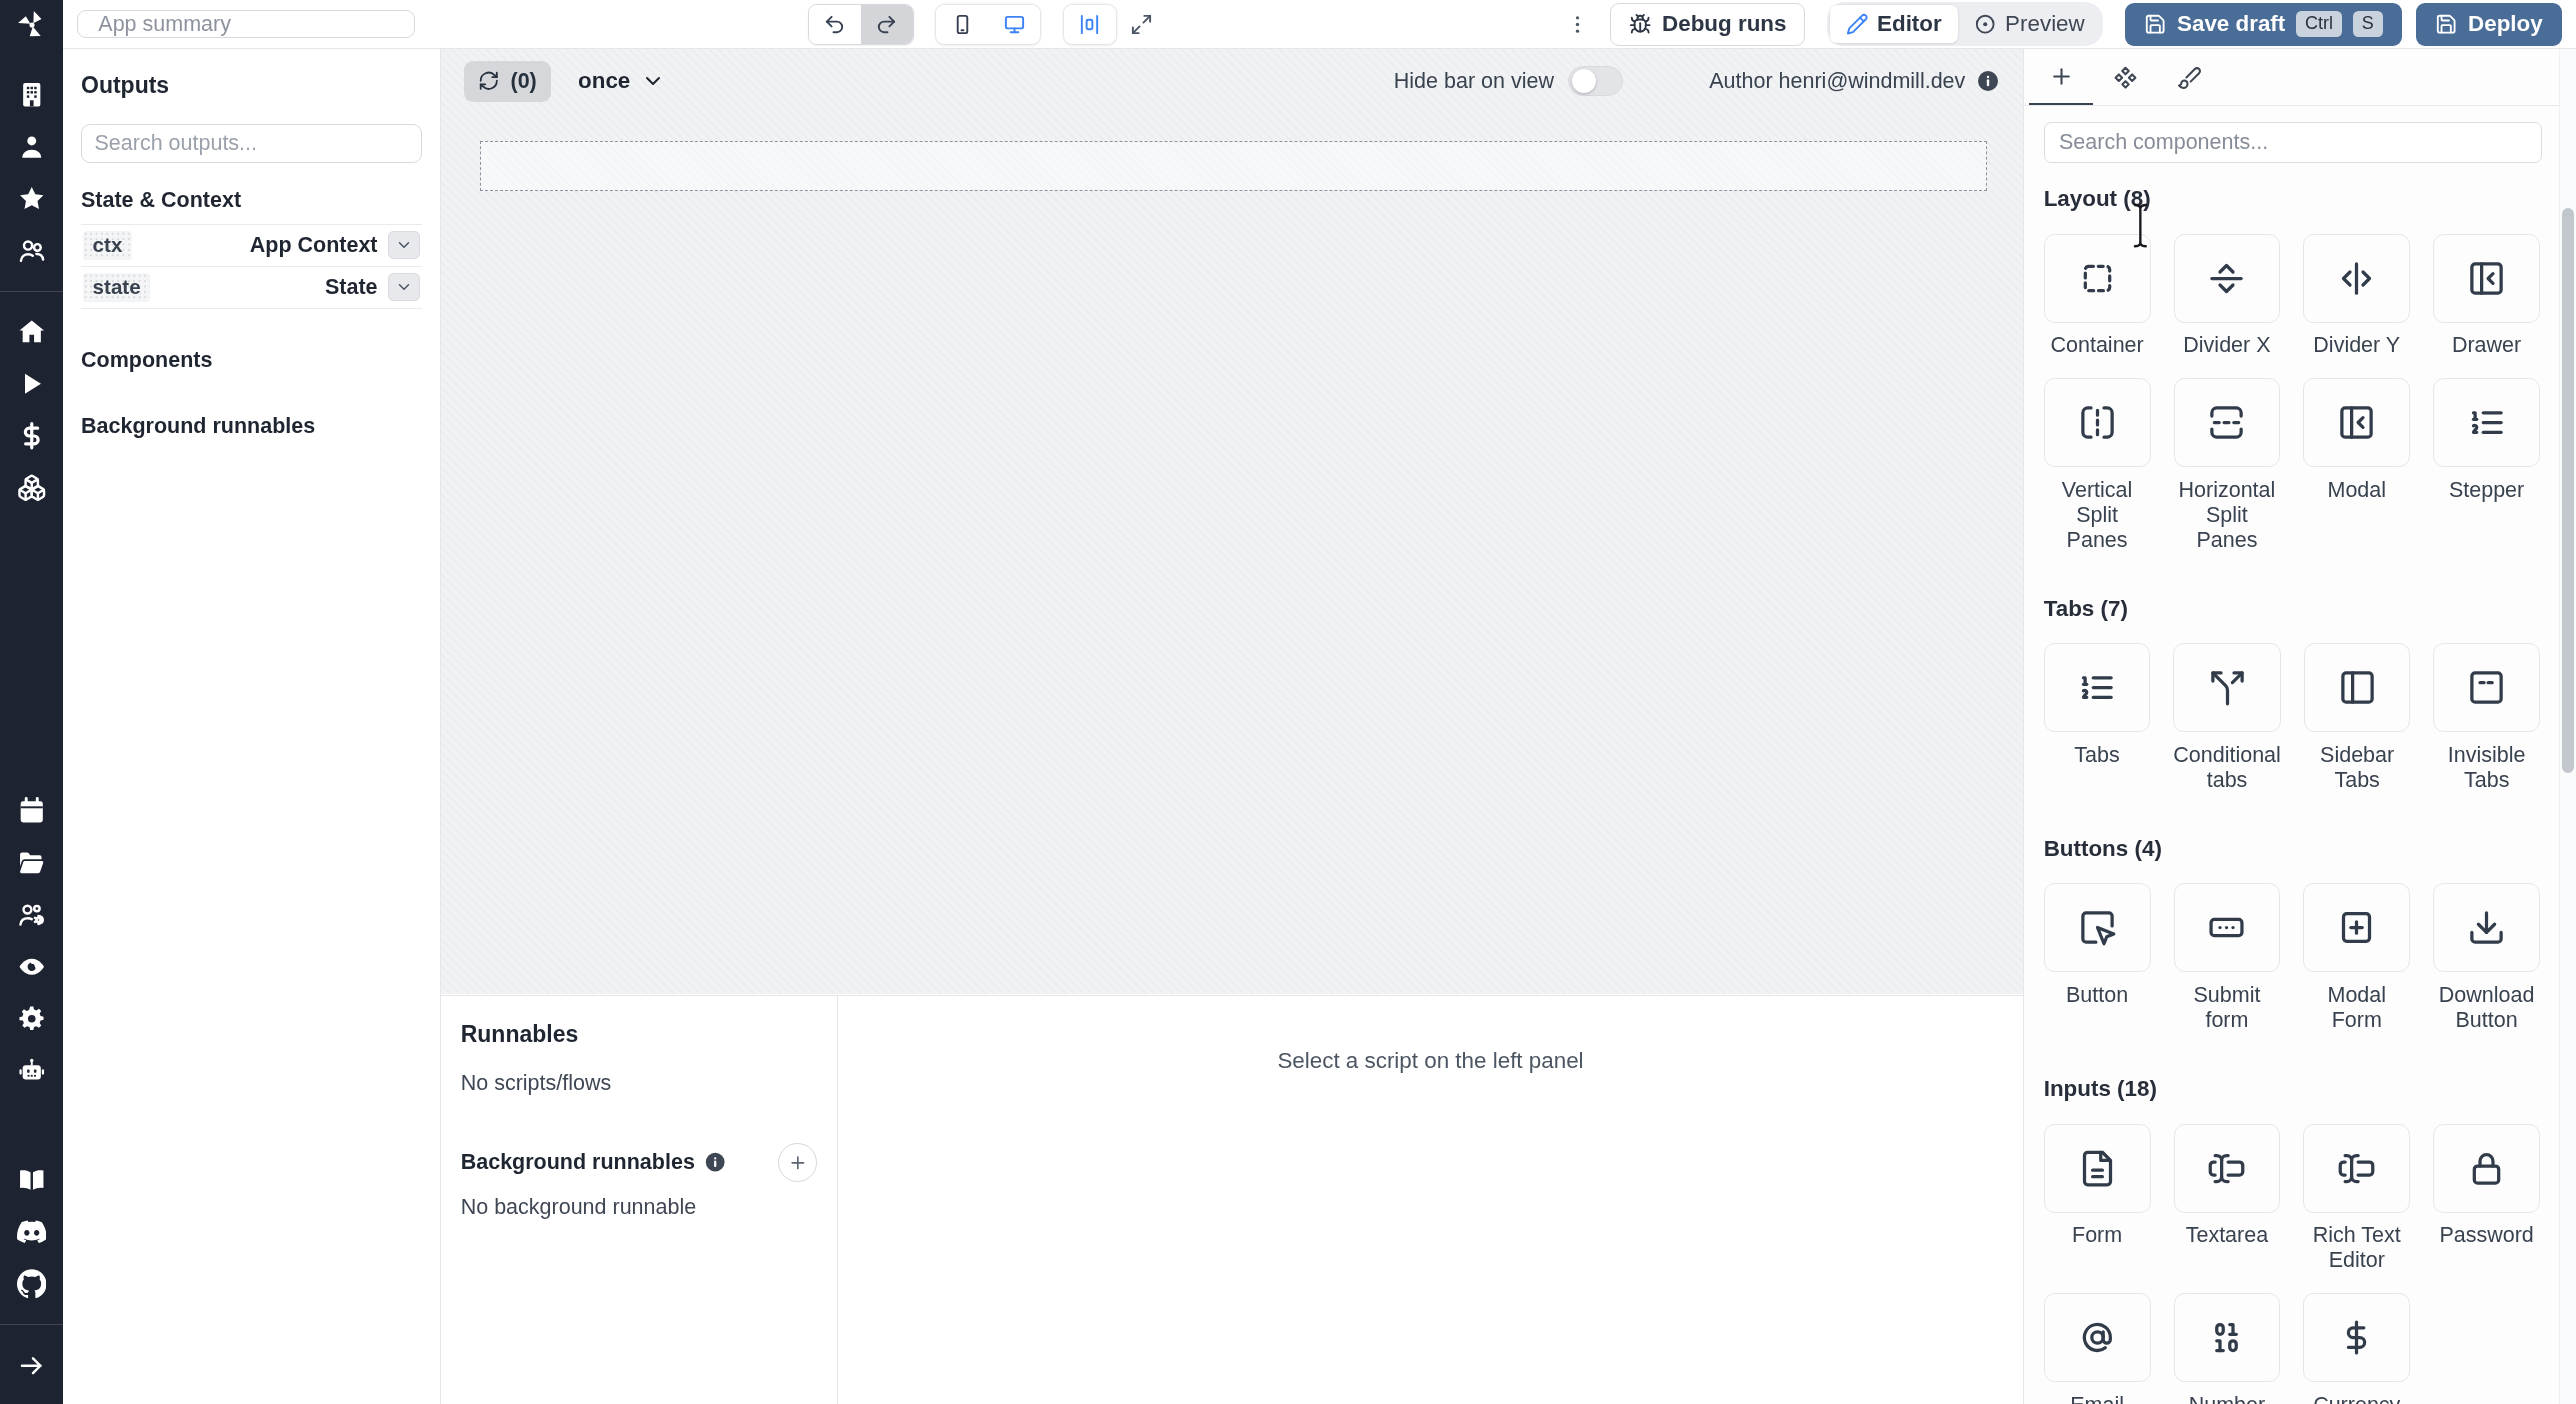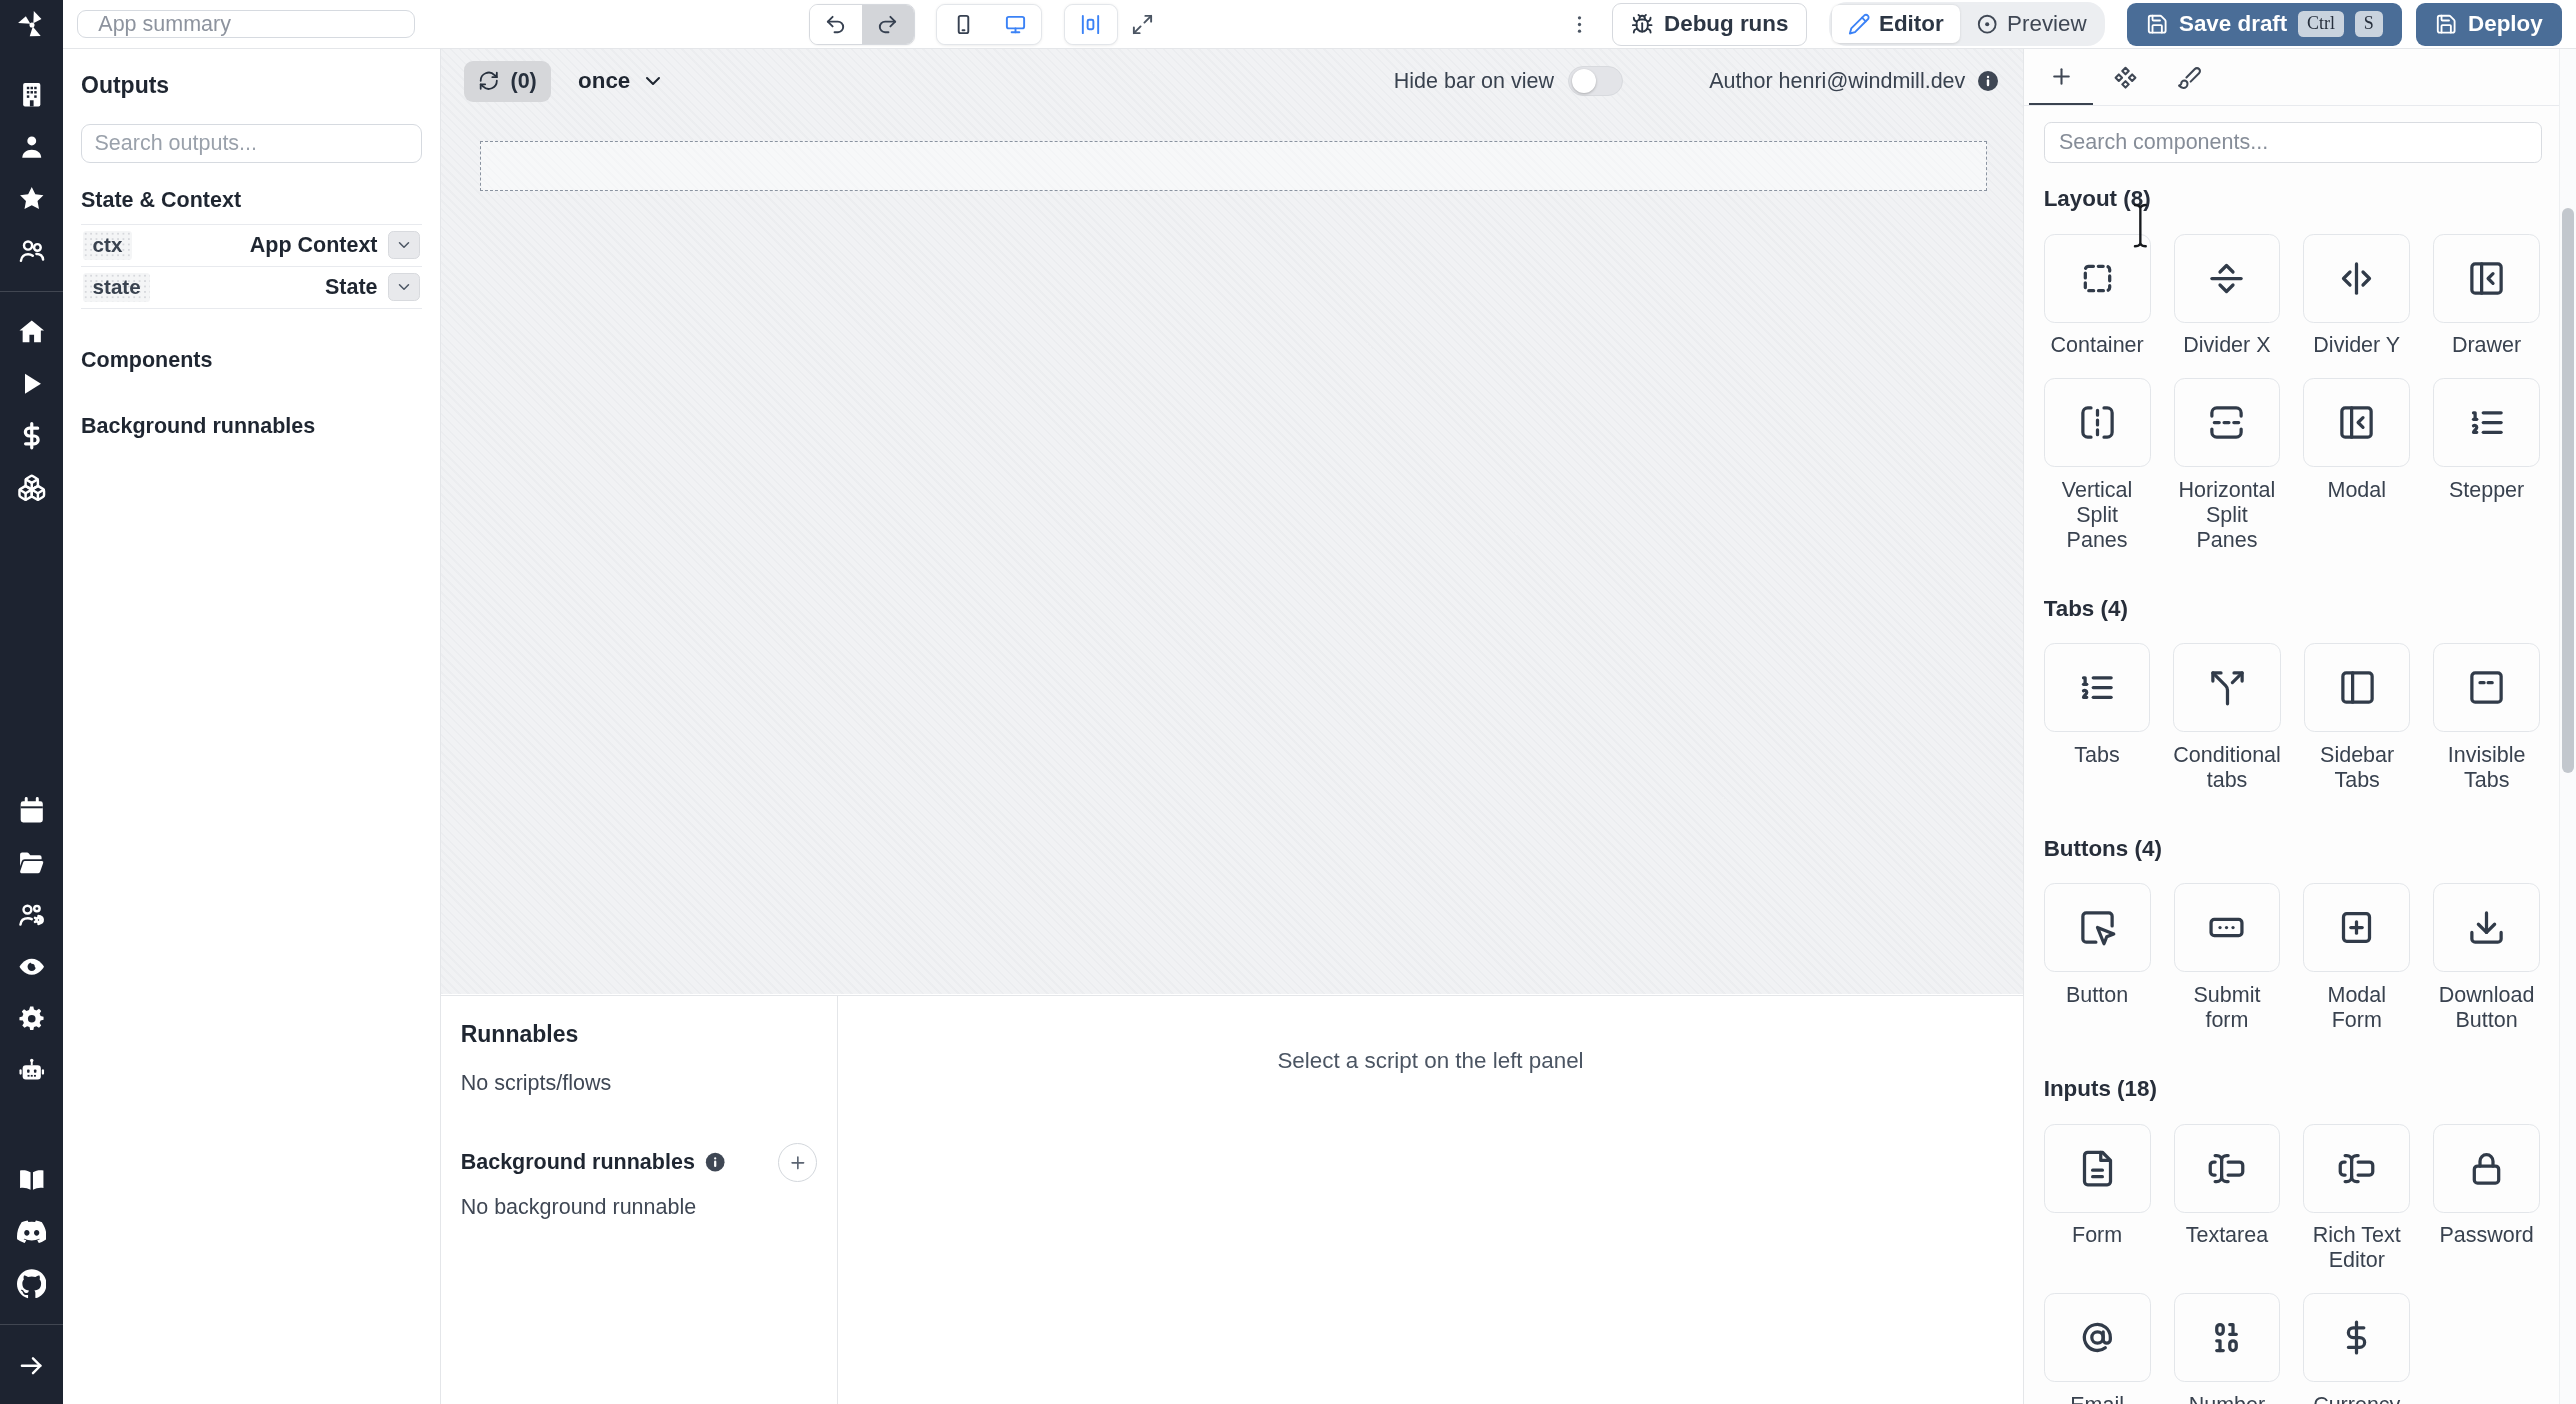--- a/index.html
+++ b/index.html
@@ -35,21 +35,21 @@
   .lone-icon{width:50px;height:39px;display:flex;align-items:center;justify-content:center;color:#4b5563;cursor:pointer}
   .lone-icon .icon{width:23px;height:23px}
   .gap24{width:21.5px;flex:none}
   .gap16{width:14.3px;flex:none}
   .dots-btn{width:36px;height:39px;display:flex;align-items:center;justify-content:center;color:#4b5563;cursor:pointer}
   .dots-btn .icon{width:23px;height:23px}
   .btn{display:flex;align-items:center;gap:10.7px;height:43px;border-radius:9px;padding:0 18px;font-size:22.4px;font-weight:700;cursor:pointer;border:0.9px solid transparent;white-space:nowrap}
   .btn .icon{width:22.4px;height:22.4px}
   .btn-outline{background:#fff;border-color:#d6d9de;color:#2c3644}
   .btn-blue{background:#4a6d97;color:#fff}
-  .kbd{font-family:Liberation Serif, serif;font-size:18px;font-weight:400;background:#c9d3de;color:#27303d;border-radius:5.4px;padding:2.7px 9px;line-height:1.1}
+  .kbd{font-family:Liberation Sans, sans-serif;font-size:18px;font-weight:400;background:#c9d3de;color:#27303d;border-radius:5.4px;padding:2.7px 9px;line-height:1.1}
   .editor-seg{display:flex;background:#eceef1;border-radius:18px;padding:2.7px;align-items:center}
   .editor-seg .eseg{display:flex;align-items:center;gap:9px;height:38px;padding:0 16px;border-radius:7.2px;font-size:22.4px;color:#2c3644;cursor:pointer}
   .eseg .icon{width:22.4px;height:22.4px}
   .eseg.on{background:#fff;font-weight:700;box-shadow:0 0.9px 2.7px rgba(0,0,0,.12)}
   .eseg.on .icon{color:#3b82f6}
   .eseg.off{color:#3f4754}
 
   
   .outputs{position:absolute;left:63px;top:49px;width:378px;bottom:0;background:#fff;border-right:0.9px solid #e4e6e9;padding:23px 18px;z-index:10}
   .outputs h2{font-size:23px;font-weight:700;color:#1f2631;margin-bottom:25px}
@@ -696,21 +696,21 @@
                   <path d="M4 10h2"></path>
                   <path d="M6 18H4c0-1 2-2 2-3s-1-1.5-2-1"></path>
                 </svg>
               </span>
             </div>
             <div class="comp-label">Stepper</div>
           </div>
         </div>
       </div>
       <div>
-        <h3 class="section-title">Tabs (4)</h3>
+        <h3 class="section-title">Tabs (7)</h3>
         <div class="comp-grid">
           <div class="comp-block">
             <div class="comp-card">
               <span class="icon">
                 <svg viewBox="0 0 24 24" fill="none" stroke="currentColor" stroke-width="2" stroke-linecap="round" stroke-linejoin="round">
                   <line x1="10" y1="6" x2="21" y2="6"></line>
                   <line x1="10" y1="12" x2="21" y2="12"></line>
                   <line x1="10" y1="18" x2="21" y2="18"></line>
                   <path d="M4 6h1v4"></path>
                   <path d="M4 10h2"></path>

